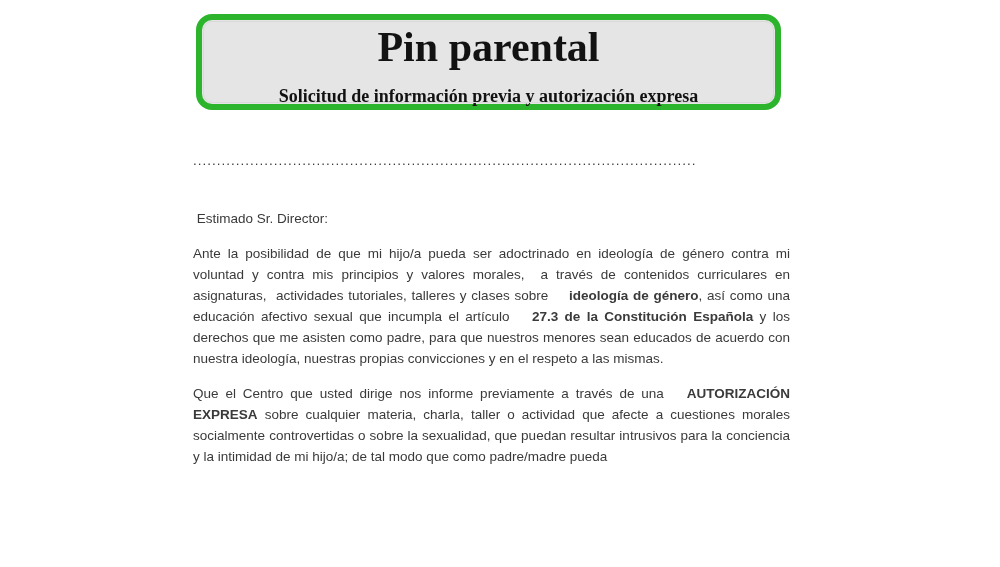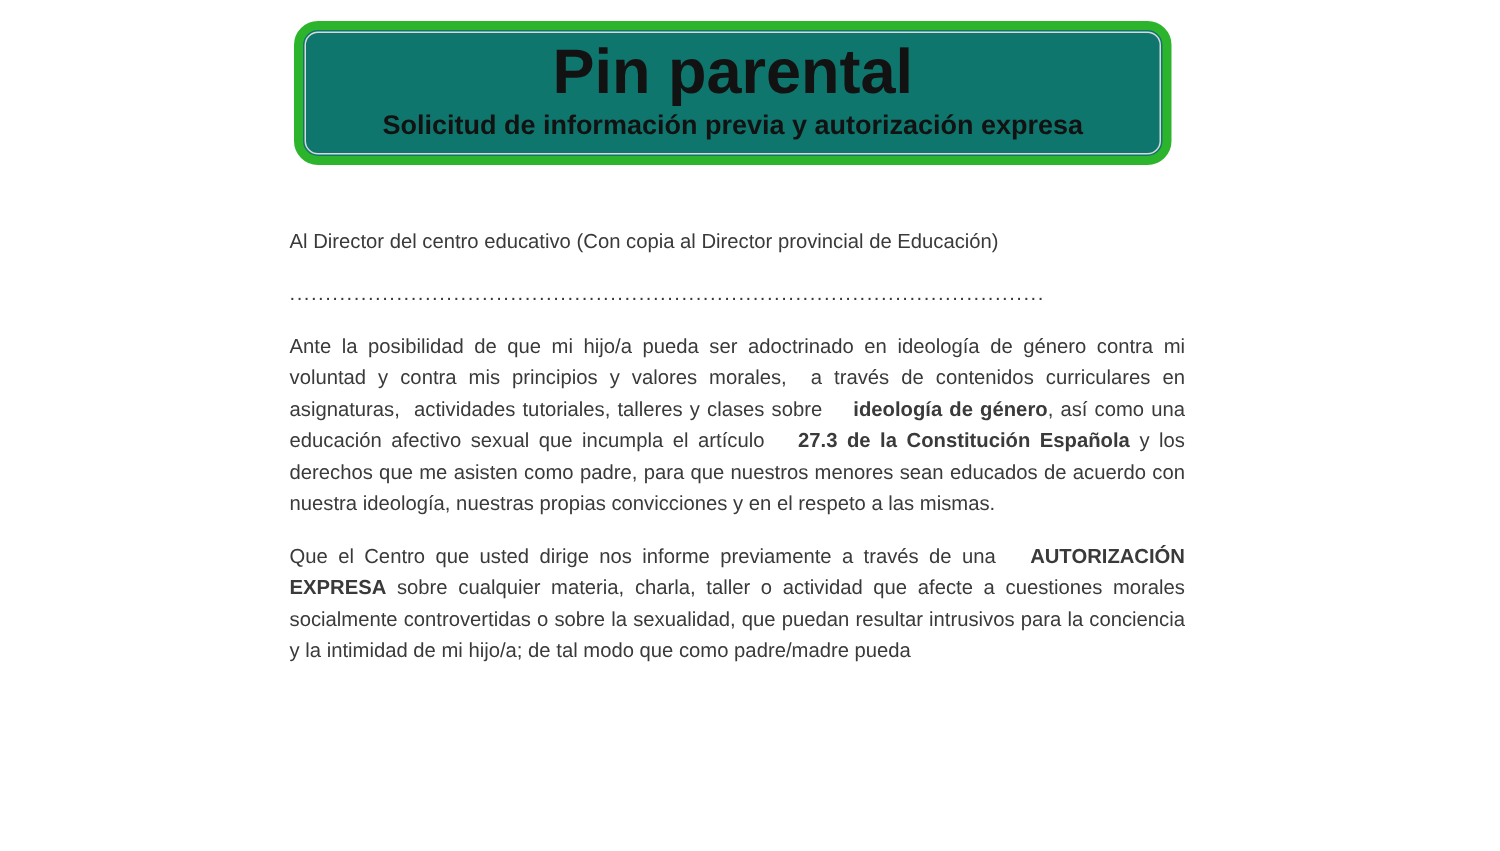--- a/index.html
+++ b/index.html
@@ -19,38 +19,39 @@
   .title-box {
     position: absolute;
     left: 196px;
     top: 14px;
     width: 585px;
     height: 96px;
     box-sizing: border-box;
     border: 6px solid #2cb52c;
     border-radius: 16px;
     text-align: center;
-    background: #0f766e;
+    background: #e5e5e5;
+    font-family: Liberation Serif, serif;
   }
   .title-box .inner-line {
     position: absolute;
     inset: 1px;
     border: 1px solid #d9d9d9;
     border-radius: 9px;
     pointer-events: none;
   }
   .doc-title {
     margin: 3px 0 0 0;
     font-size: 42px;
     line-height: 49px;
     font-weight: bold;
     color: #121212;
   }
   .doc-subtitle {
-    margin: 0;
+    margin: 13px;
     font-size: 18px;
     line-height: 22px;
     font-weight: bold;
     color: #121212;
   }
   
   .letter {
     position: absolute;
     left: 193px;
     top: 150px;
@@ -87,24 +88,24 @@
 <div class="sheet">
 
   <div class="title-box" style="border-color: rgb(44, 181, 44);">
     <span class="inner-line"></span>
     <div class="doc-title">Pin parental</div>
     <div class="doc-subtitle">Solicitud de información previa y autorización expresa</div>
   </div>
 
   <div class="letter">
 
-    <p class="single">Al Director del centro educativo (Con copia al Director provincial de Educación)</p>
 
     <p class="single dots-line">..........................................................................................................</p>
 
+    <p class="single salutation">&nbsp;Estimado Sr. Director:</p>
 
 
     <p><span>Ante la posibilidad de que mi hijo/a pueda ser adoctrinado en ideología de género contra mi voluntad y contra mis principios y valores morales,&nbsp; a través de contenidos curriculares en asignaturas,&nbsp; actividades tutoriales, talleres y clases sobre </span><span class="bold">ideología de género</span><span>, así como una educación afectivo sexual que incumpla el artículo </span><span class="bold">27.3 de la Constitución Española</span><span> y los derechos que me asisten como padre, para que nuestros menores sean educados de acuerdo con nuestra ideología, nuestras propias convicciones y en el respeto a las mismas.</span></p>
 
 
     <p><span>Que el Centro que usted dirige nos informe previamente a través de una </span><span class="bold">AUTORIZACIÓN EXPRESA</span><span> sobre cualquier materia, charla, taller o actividad que afecte a cuestiones morales socialmente controvertidas o sobre la sexualidad, que puedan resultar intrusivos para la conciencia y la intimidad de mi hijo/a; de tal modo que como padre/madre pueda</span></p>
 
   </div>
 </div>
 

